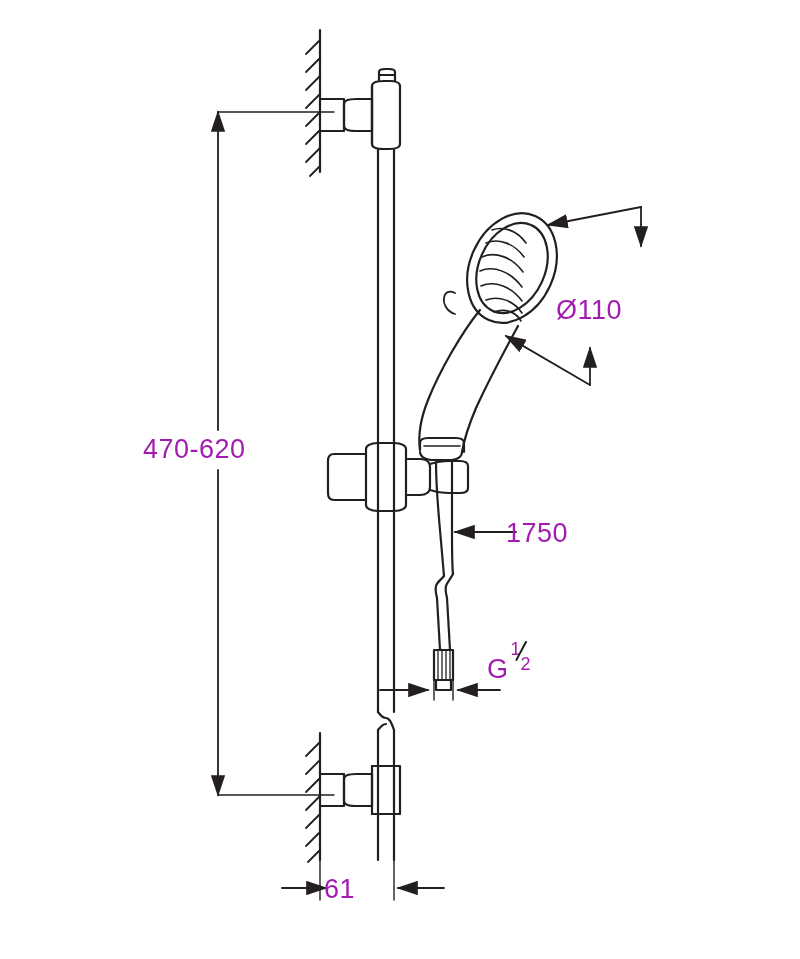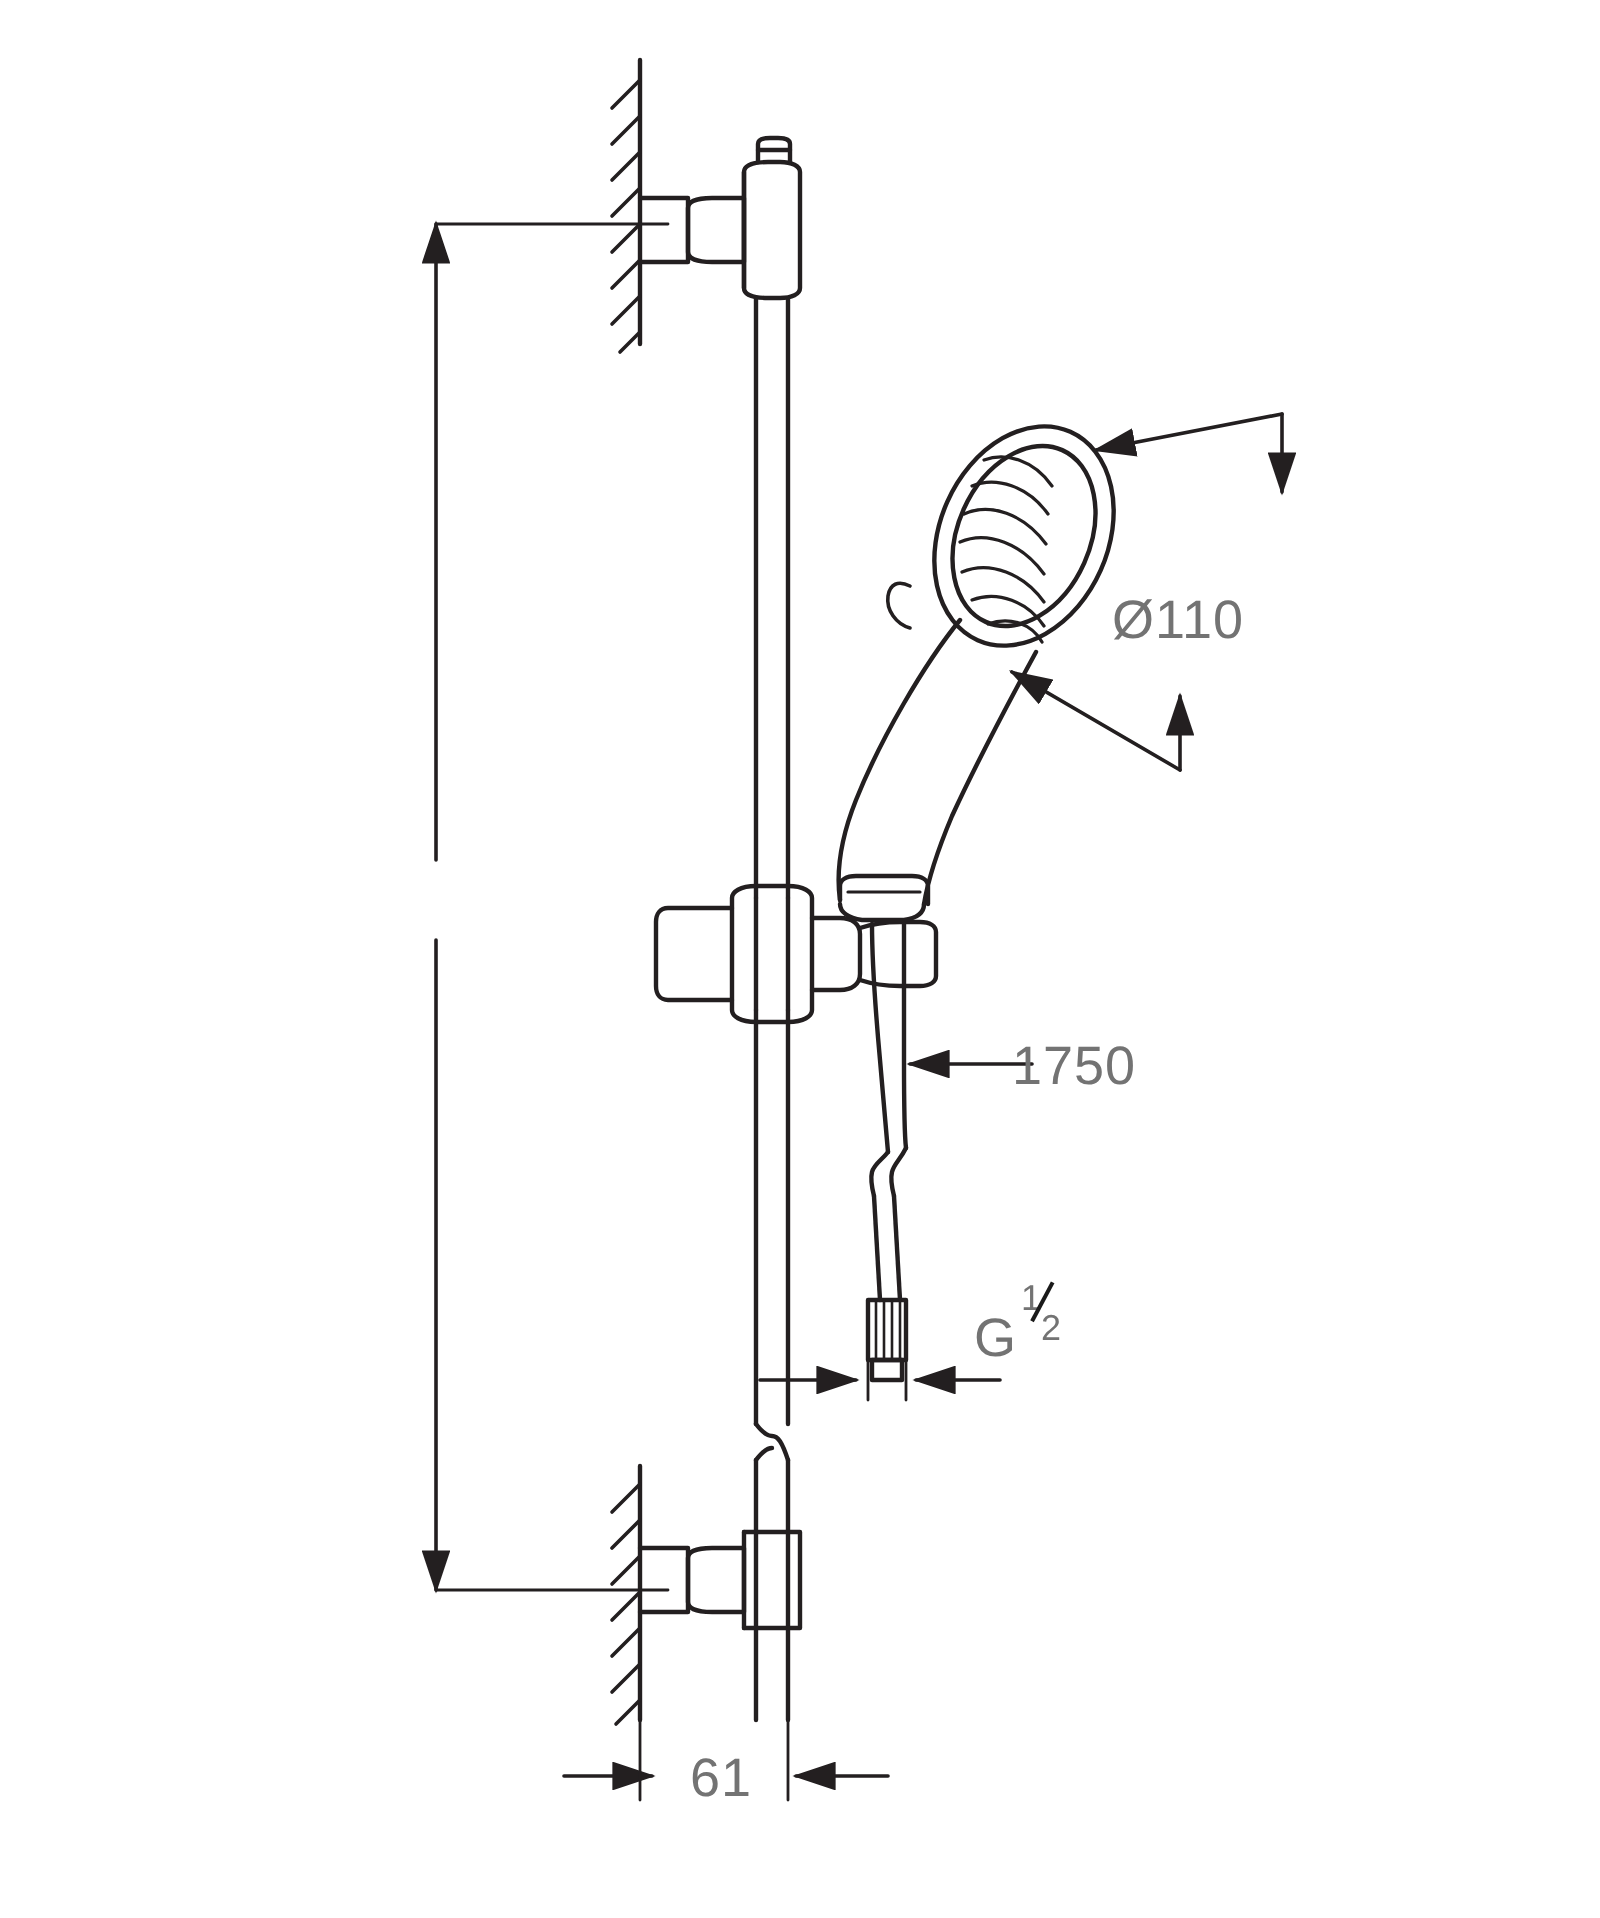--- a/index.html
+++ b/index.html
@@ -24,21 +24,21 @@
     position: absolute;
     left: 0;
     top: 0;
     width: 800px;
     height: 959px;
   }
   .dim-label {
     position: absolute;
     font-family: "Liberation Sans", sans-serif;
     font-size: 27px;
-    color: #737373;
+    color: #a21caf;
     white-space: nowrap;
     letter-spacing: 0.5px;
   }
   .frac {
     display: inline-block;
     position: relative;
     vertical-align: baseline;
     font-size: 27px;
     width: 26px;
     height: 30px;
@@ -208,24 +208,25 @@
       <g>
         <line x1="380" y1="690" x2="428" y2="690" stroke-width="1.8" marker-end="url(#arrEnd)"></line>
         <line x1="500" y1="690" x2="458" y2="690" stroke-width="1.8" marker-end="url(#arrEnd)"></line>
         <line x1="434" y1="680" x2="434" y2="700" stroke-width="1.4"></line>
         <line x1="453" y1="680" x2="453" y2="700" stroke-width="1.4"></line>
       </g>
 
     </g>
   </svg>
 
+  <div class="dim-label" style="left:143px; top:434px;">470-620</div>
 
   <div class="dim-label" style="left:556px; top:295px;">Ø110</div>
 
   <div class="dim-label" style="left:506px; top:518px;">1750</div>
 
   <div class="dim-label" style="left:487px; top:648px;">
     <span>G</span><span class="frac"><span class="num">1</span><span class="bar"></span><span class="den">2</span></span>
   </div>
 
-  <div class="dim-label" style="left:345px; top:874px;">61</div>
+  <div class="dim-label" style="left:324px; top:874px;">61</div>
 
 </div>
 
 </body></html>

